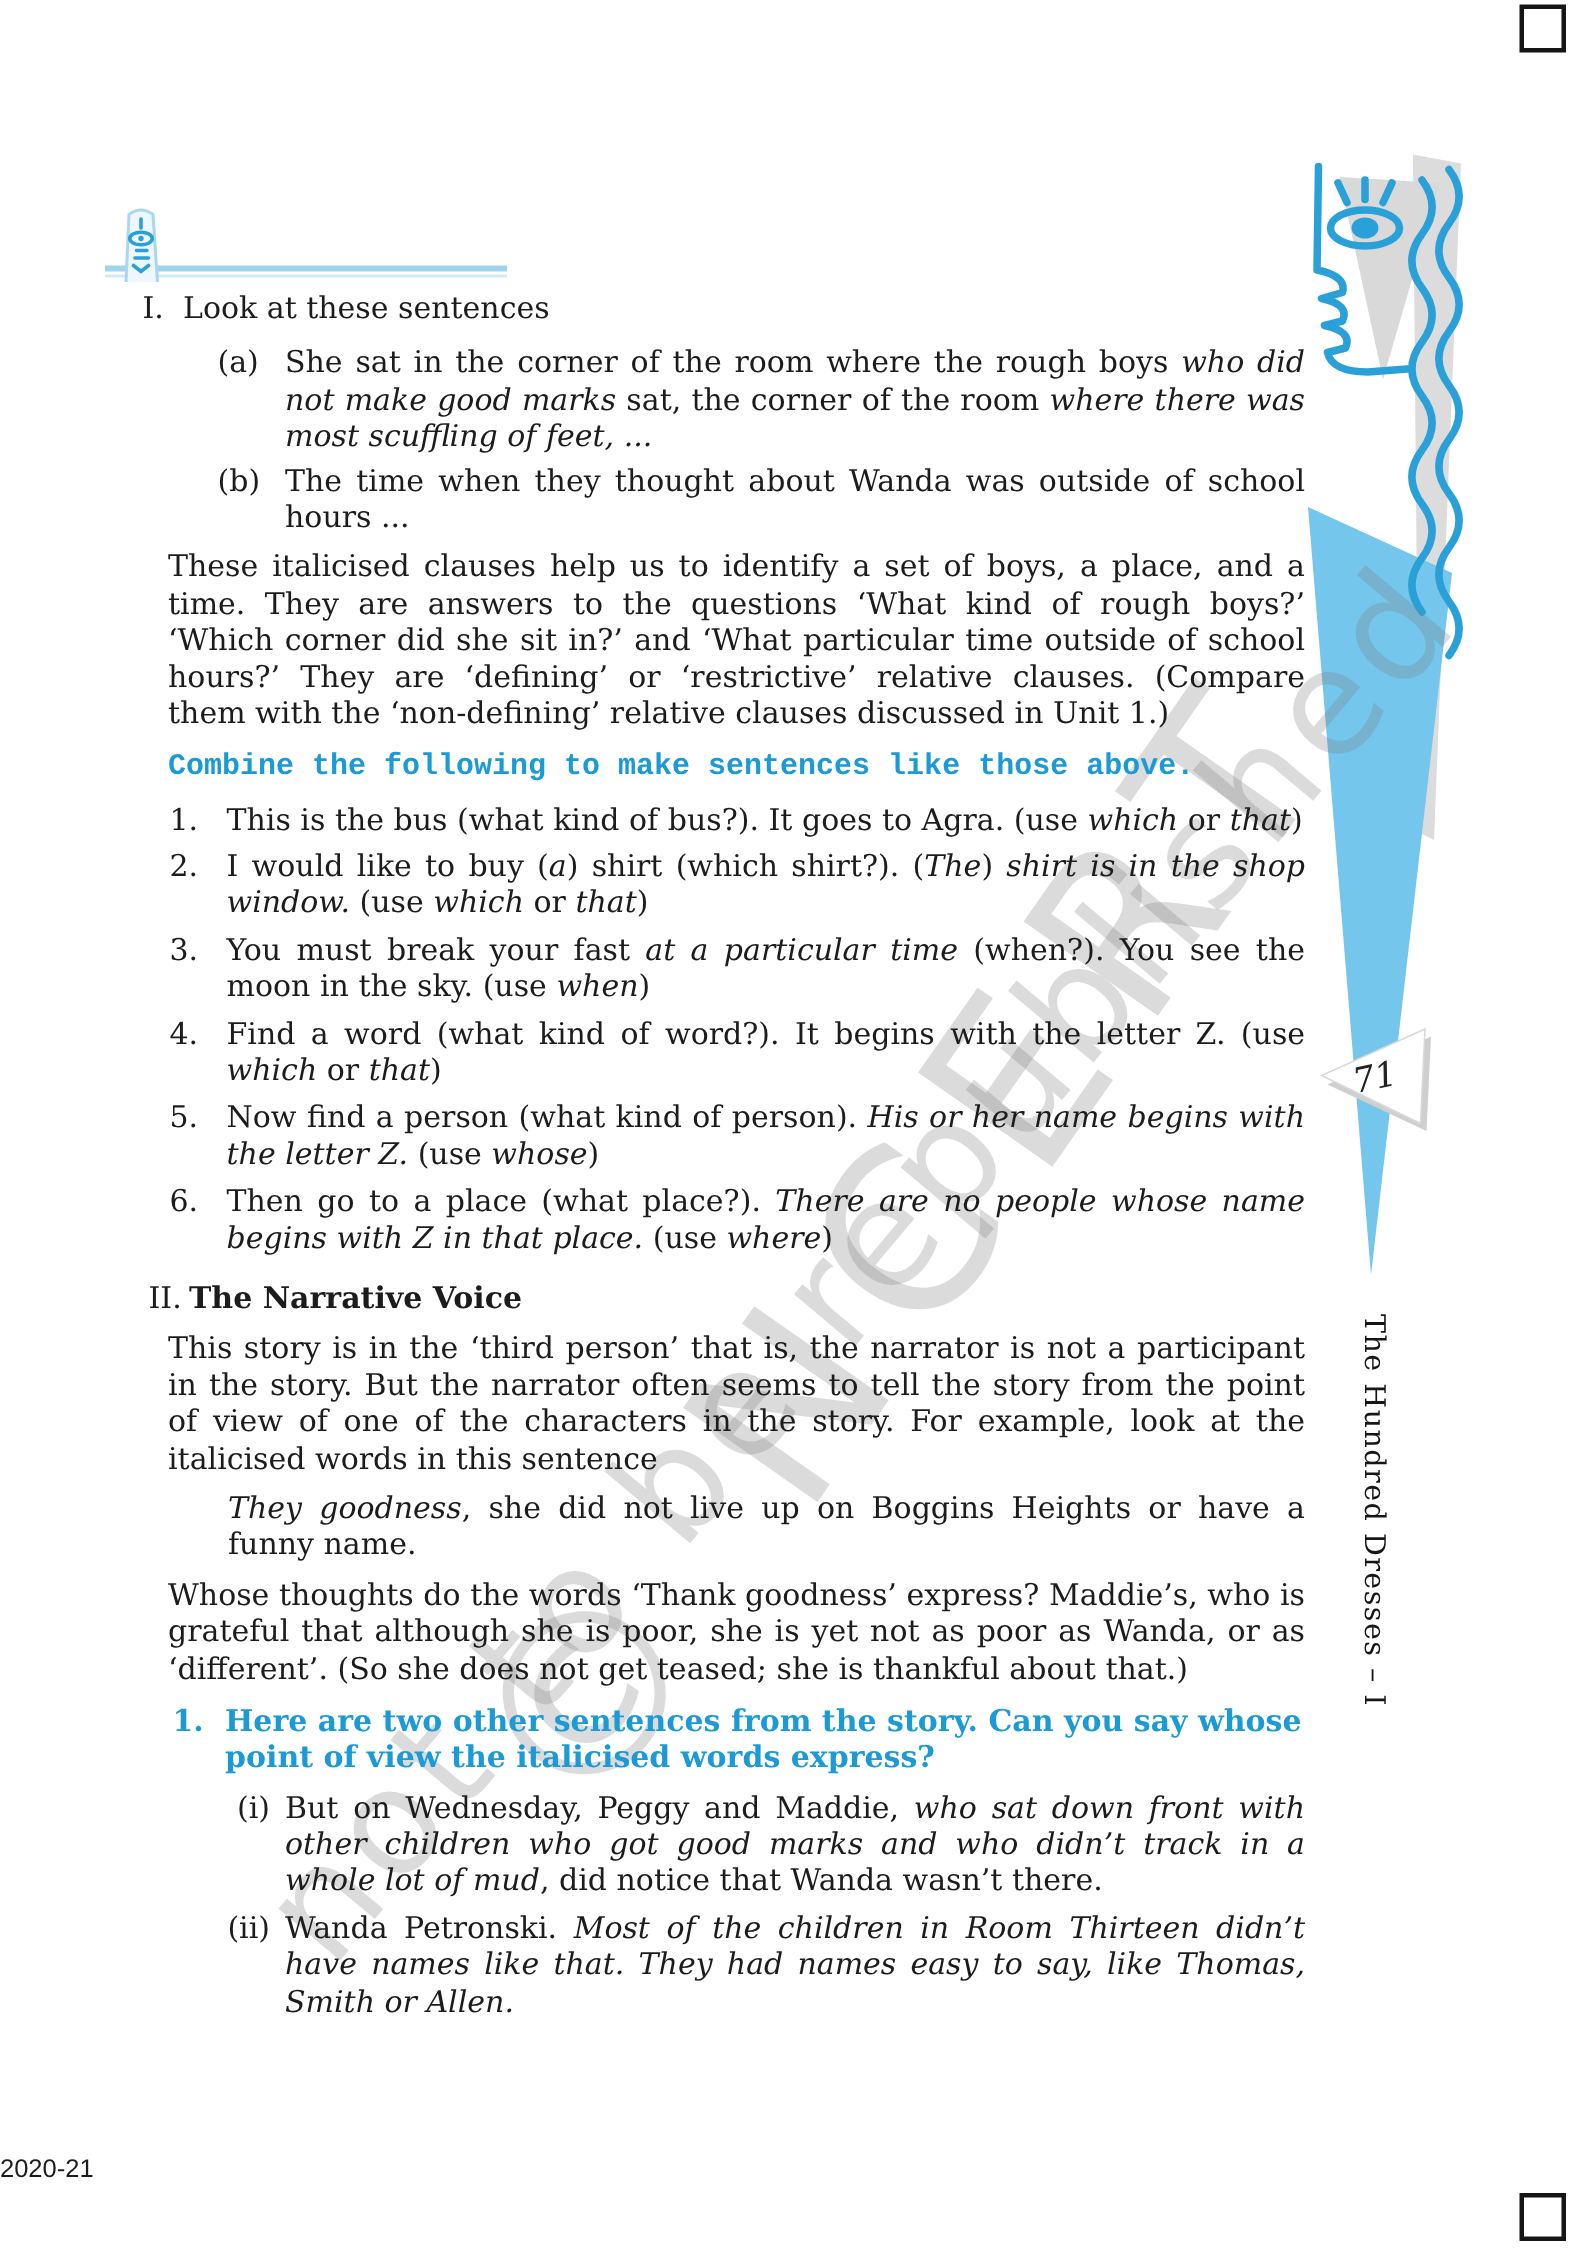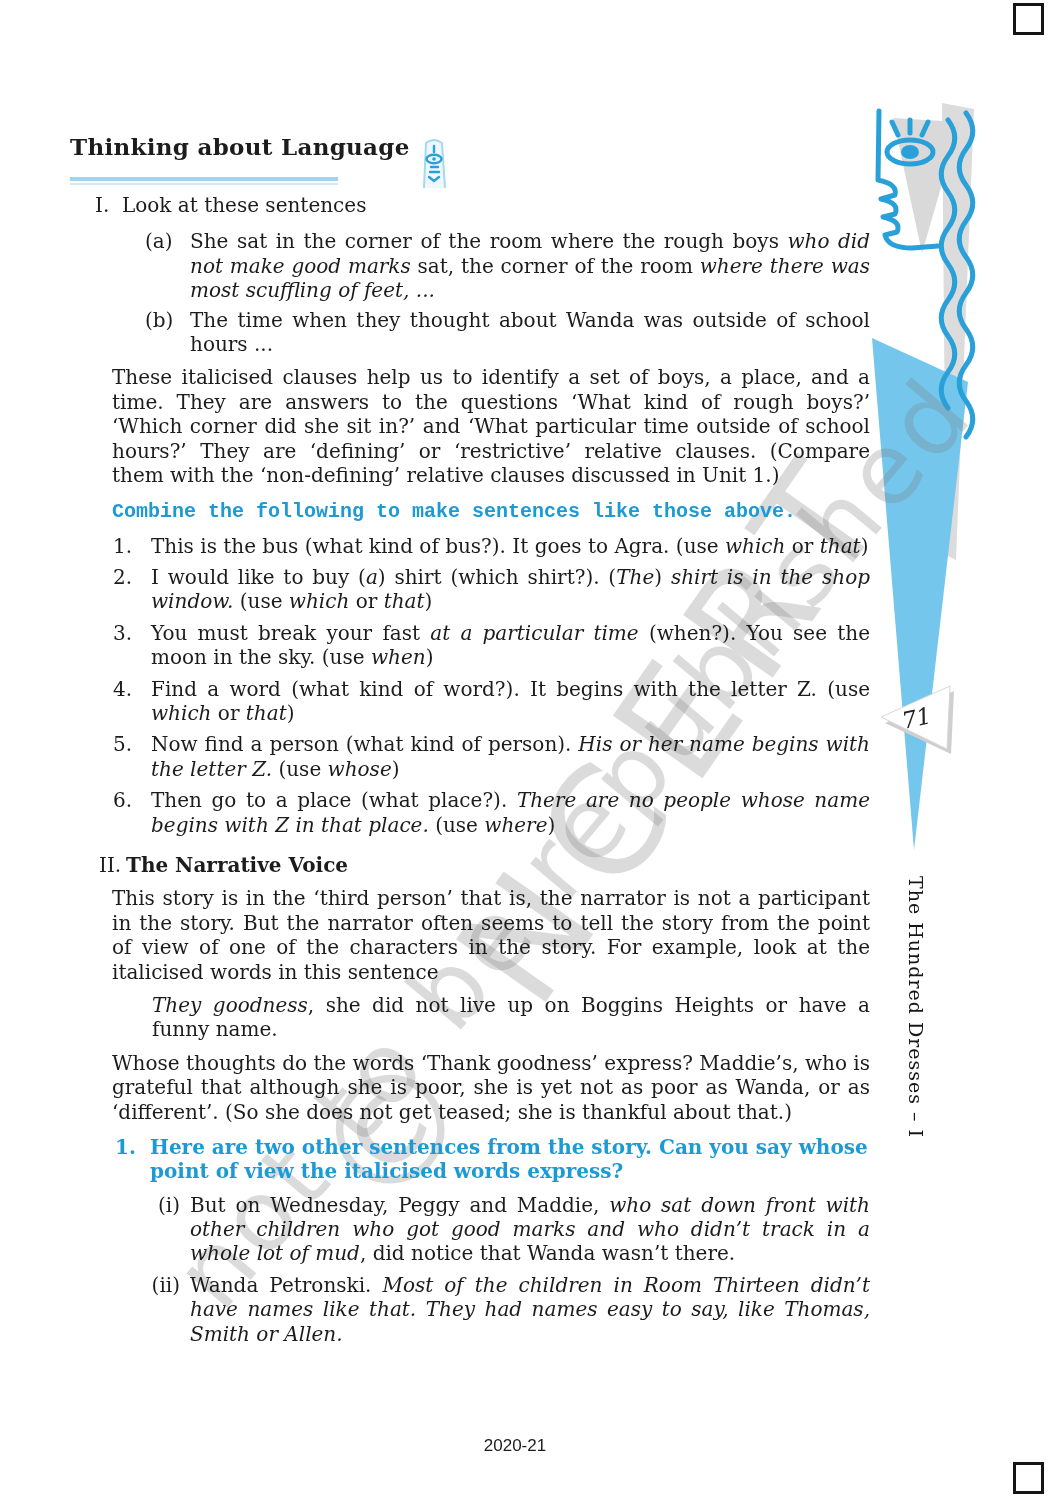--- a/index.html
+++ b/index.html
@@ -34,21 +34,21 @@
   .item-rom { display:flex; margin-left:70px; margin-bottom:7px; }
   .item-rom .lbl { width:50px; flex:none; text-align:right; padding-right:10px; box-sizing:border-box; }
   .item-rom .txt { flex:1; text-align:justify; }
   
   .side-title {
     position:absolute; left:905px; top:876px; z-index:3;
     writing-mode:vertical-rl; font-size:19px; letter-spacing:1px; color:#161616;
     font-family:"DejaVu Serif", serif; white-space:nowrap;
   }
   .footer {
-    position:absolute; left:0; width:1050px; top:1436px; text-align:center;
+    position:absolute; left:0; width:1050px; top:1436px; 
     padding-right:20px; box-sizing:border-box; z-index:3;
     font-family:"Liberation Sans", sans-serif; font-size:17px; color:#1c1c1c;
   }
   .trim { position:absolute; width:25px; height:26px; border:3px solid #151515; background:#fff; z-index:5; }
   .trim.tr { left:1013px; top:3px; }
   .trim.br { left:1013px; top:1462px; }
   
   .wm {
     position:absolute; z-index:2; pointer-events:none; white-space:nowrap;
     font-family:"DejaVu Sans", sans-serif; color:rgba(125,125,125,0.28);
@@ -87,21 +87,20 @@
   </svg>
 
   <div class="side-title">The Hundred Dresses – I</div>
 
   <div class="trim tr"></div>
   <div class="trim br"></div>
 
   <div class="content">
 
     <div class="doc-title-row">
-      <span class="doc-title">Thinking about Language</span>
       <svg class="doc-icon" width="36" height="54" viewBox="0 0 36 54">
         <path d="M8,52 L10,7 Q18,1 26,7 L29,52" fill="#eef7fd" stroke="#a8d8f0" stroke-width="2"></path>
         <g stroke="#2aa0d8" stroke-width="2.4" fill="none" stroke-linecap="round">
           <ellipse cx="18" cy="23" rx="7.5" ry="4.2"></ellipse>
           <path d="M15,31 h7 M14,36 h9 M13,41 l5,4 l5,-4"></path>
           <path d="M18,10 v6"></path>
         </g>
         <circle cx="18" cy="23" r="1.8" fill="#2aa0d8"></circle>
       </svg>
     </div>

